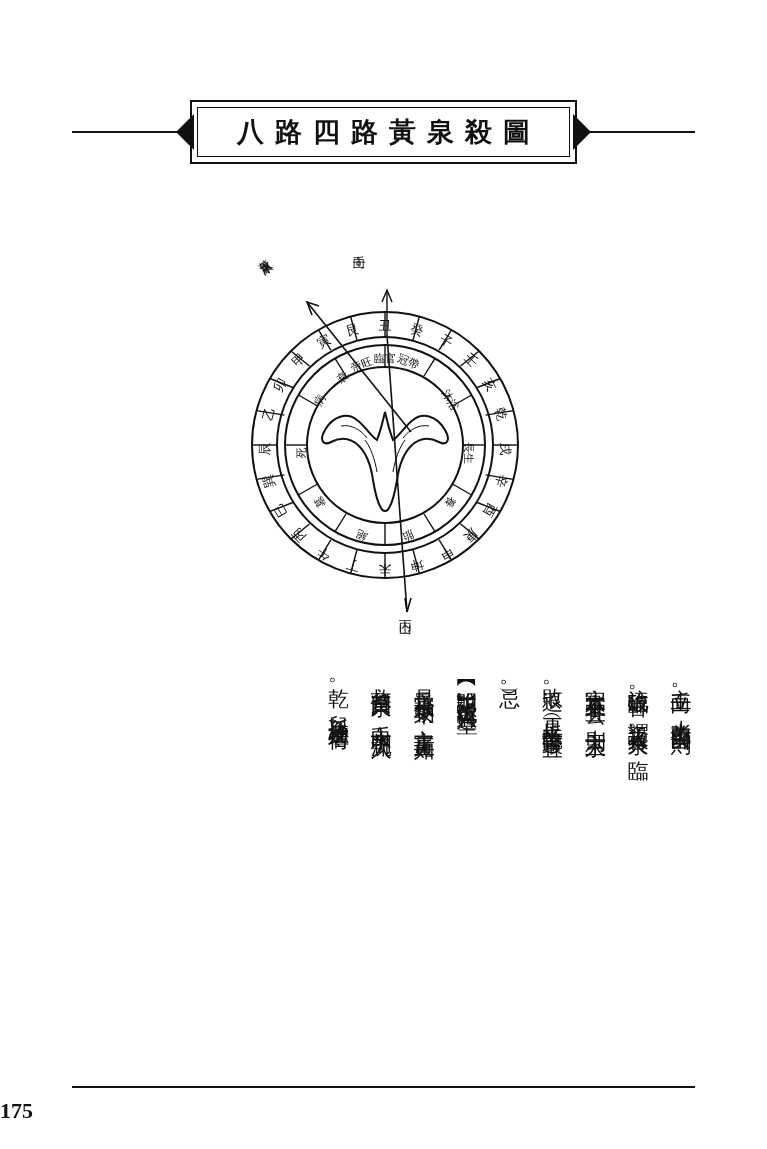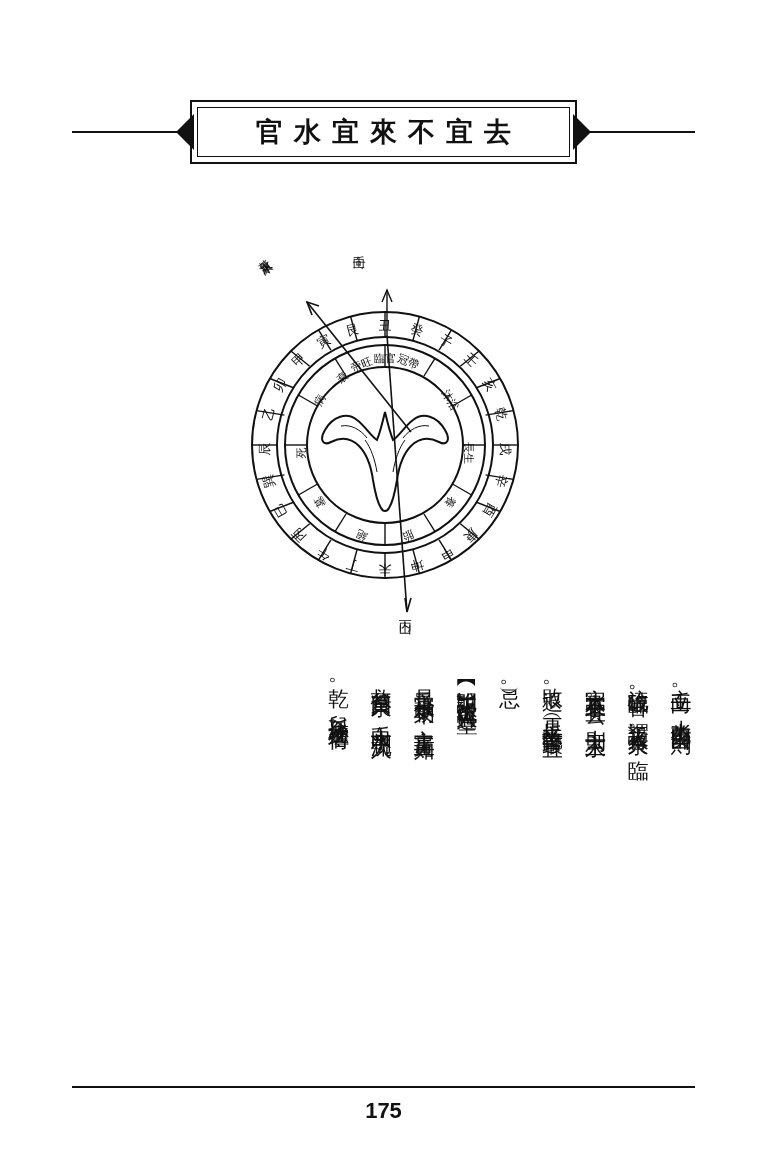--- a/index.html
+++ b/index.html
@@ -155,38 +155,38 @@
     right: 72px;
     top: 1086px;
     height: 2px;
     background: #111;
   }
   #page-number {
     position: absolute;
     left: 0;
     top: 1098px;
     width: 767px;
-    text-align: center;
+    text-align: left;
     font-size: 22px;
     font-weight: bold;
-    font-family: Liberation Sans, sans-serif;
+    font-family: Liberation Serif, serif;
   }
 </style>
 </head>
 <body>
 
 <div id="title-banner">
   <div class="rule-left"></div>
   <div class="rule-right"></div>
   <div class="cap-left"></div>
   <div class="cap-right"></div>
 </div>
 <div id="title-plate">
   <div class="inner"></div>
-  <div id="title-text">官水宜來不宜去</div>
+  <div id="title-text">八路四路黃泉殺圖</div>
 </div>
 
 <div id="diagram">
   <svg width="340" height="410" viewBox="0 0 340 410" xmlns="http://www.w3.org/2000/svg">
     <g fill="none" stroke="#111" stroke-width="2">
       <circle cx="170" cy="205" r="133"></circle>
       <circle cx="170" cy="205" r="108"></circle>
       <circle cx="170" cy="205" r="100"></circle>
       <circle cx="170" cy="205" r="78"></circle>
     </g>

